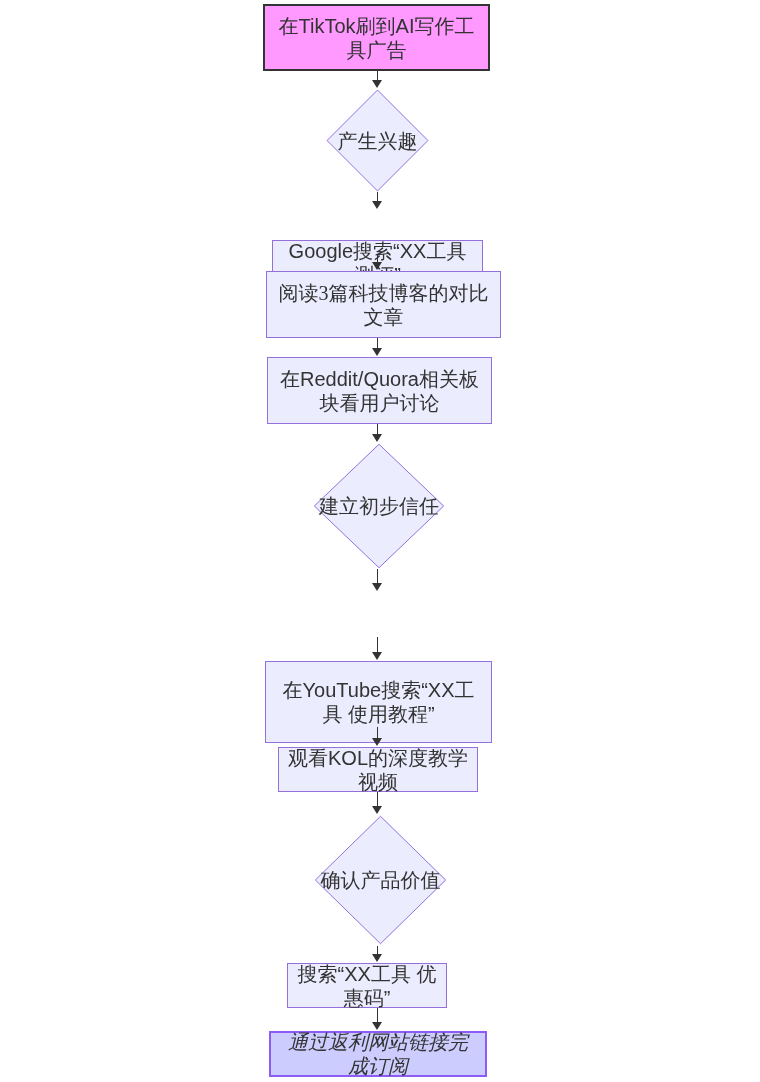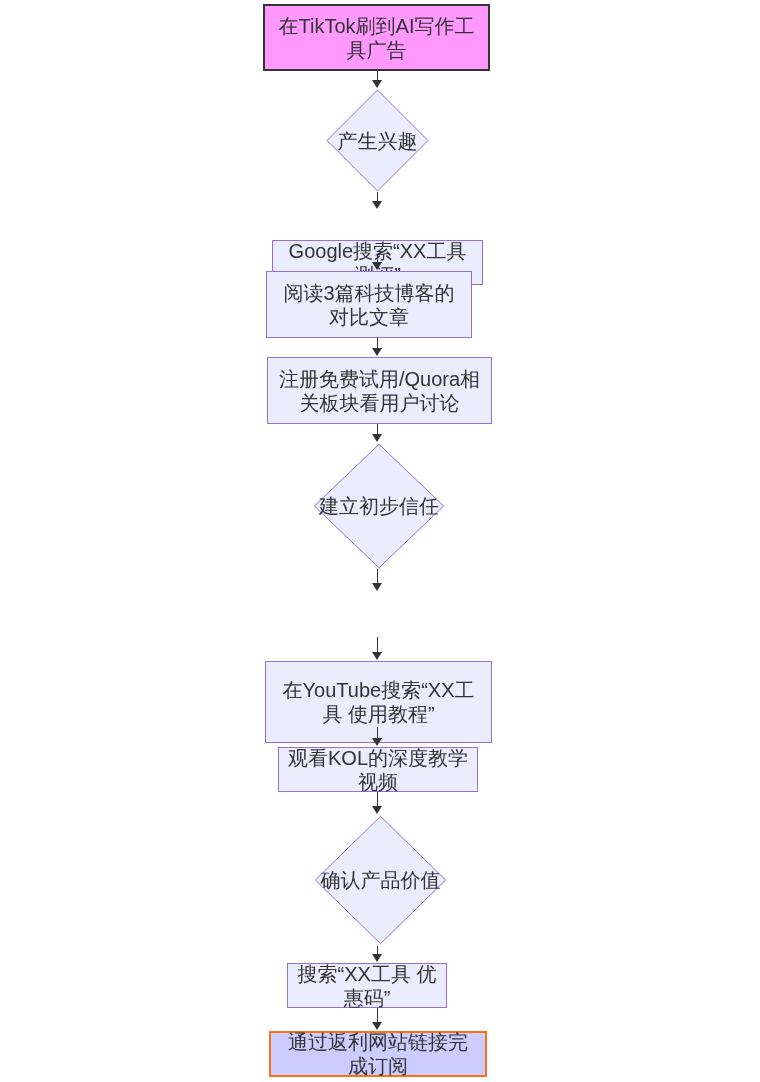--- a/index.html
+++ b/index.html
@@ -26,21 +26,22 @@
     background: #ECECFF;
     border: 1px solid #9370DB;
     padding: 0 8px;
   }
   .start {
     background: #FF99FF;
     border: 2px solid #333333;
   }
   .end {
     background: #CCCCFF;
-    border: 2px solid #f97316;
+    border: 2px solid #8b5cf6;
+    font-style: italic;
   }
   .diamond {
     background: transparent;
     border: none;
     padding: 0;
   }
   .diamond svg {
     position: absolute;
     left: 0; top: 0;
     width: 100%; height: 100%;
@@ -50,21 +51,21 @@
     stroke: #9370DB;
     stroke-width: 1;
     vector-effect: non-scaling-stroke;
   }
   .diamond .label { position: relative; z-index: 1; text-align: right; }
 
   
   .n1  { left: 263px; top: 4px;    width: 227px; height: 67px; }
   .n2  { left: 326px; top: 89px;   width: 103px; height: 103px; }
   .n3  { left: 272px; top: 210px;  width: 211px; height: 45px; margin-top: 30px; }
-  .n4  { left: 266px; top: 271px;  width: 206px; height: 67px; }
+  .n4  { left: 266px; top: 271px;  width: 235px; height: 67px; font-family: Liberation Serif, serif; }
   .n5  { left: 267px; top: 357px;  width: 225px; height: 67px; }
   .n6  { left: 313px; top: 443px;  width: 132px; height: 126px; }
   .n7  { left: 278px; top: 592px;  width: 199px; height: 45px; }
   .n8  { left: 265px; top: 661px;  width: 227px; height: 82px; }
   .n9  { left: 278px; top: 747px;  width: 200px; height: 45px; }
   .n10 { left: 314px; top: 815px;  width: 133px; height: 130px; }
   .n11 { left: 287px; top: 963px;  width: 160px; height: 45px; }
   .n12 { left: 269px; top: 1031px; width: 218px; height: 46px; }
 
   
@@ -122,21 +123,21 @@
 
   <div class="arrow a3"></div>
 
   <div class="node rect n4">
     <span class="label">阅读3篇科技博客的对比文章</span>
   </div>
 
   <div class="arrow a4"></div>
 
   <div class="node rect n5">
-    <span class="label">注册免费试用/Quora相关板块看用户讨论</span>
+    <span class="label">在Reddit/Quora相关板块看用户讨论</span>
   </div>
 
   <div class="arrow a5"></div>
 
   <div class="node diamond n6">
     <svg viewBox="0 0 100 100" preserveAspectRatio="none" aria-hidden="true">
         <polygon points="50,1 99,50 50,99 1,50"></polygon>
       </svg>
     <span class="label">建立初步信任</span>
   </div>

